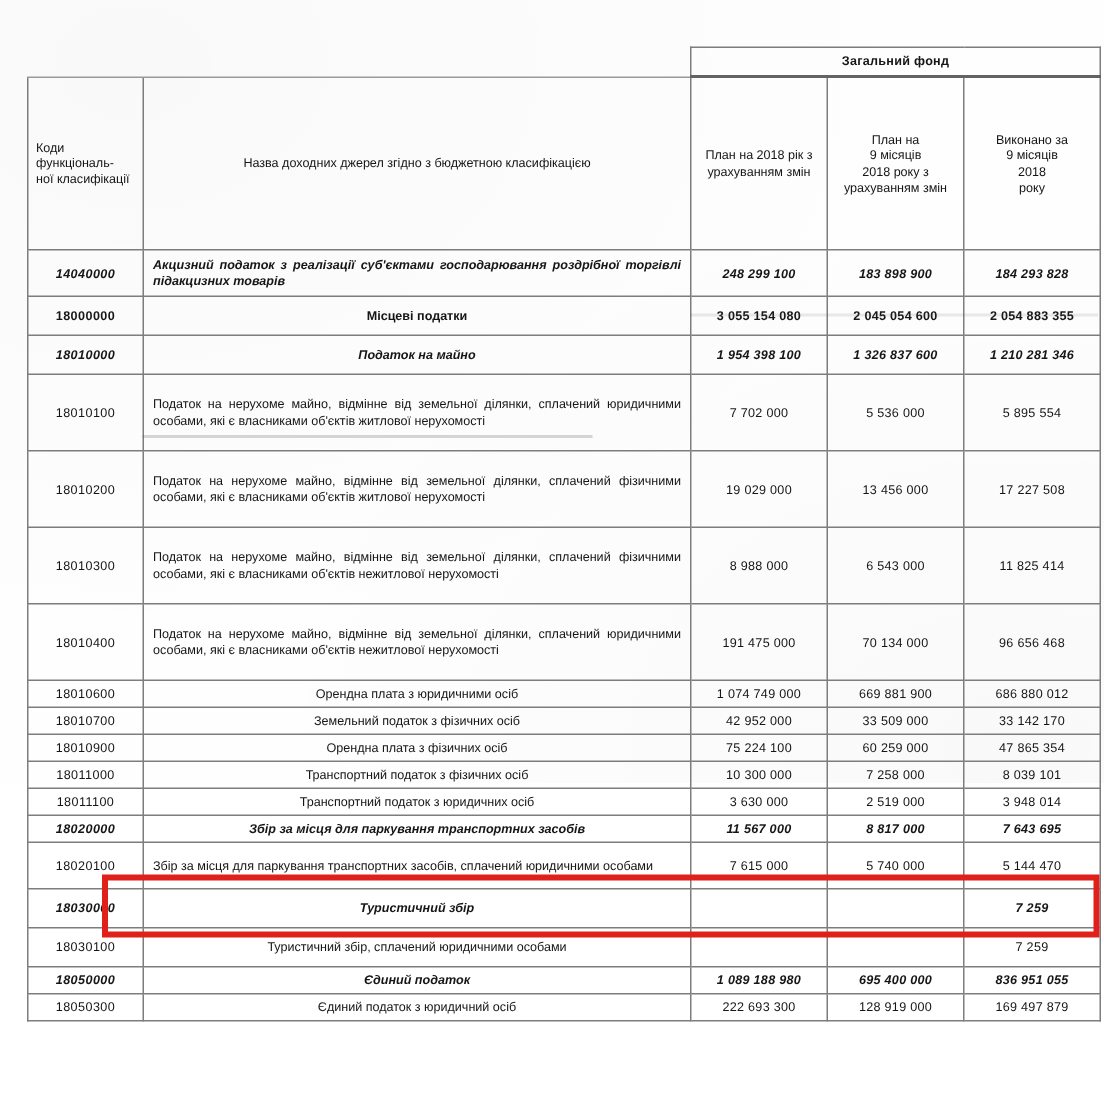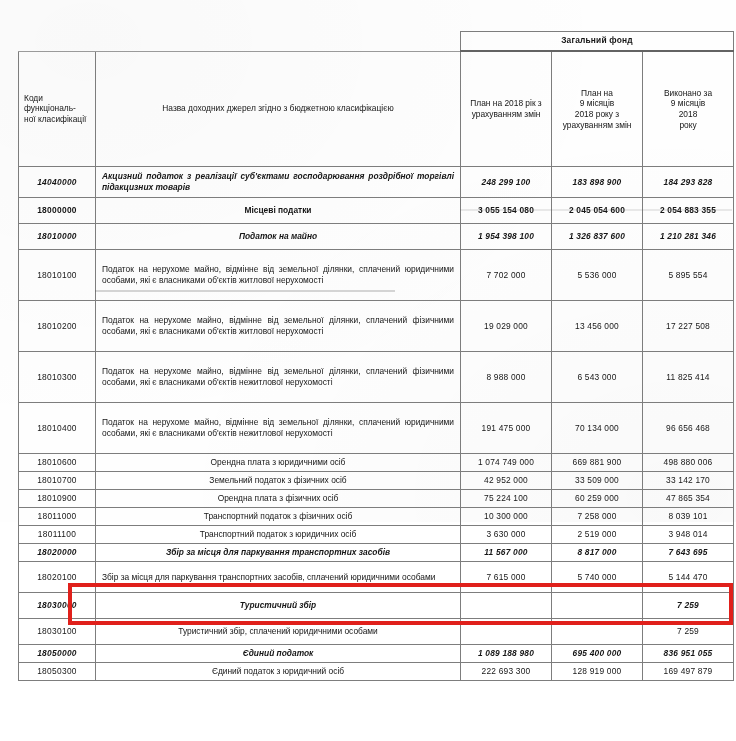--- a/index.html
+++ b/index.html
@@ -239,21 +239,21 @@
           <td class="name justify">Податок на нерухоме майно, відмінне від земельної ділянки, сплачений юридичними особами, які є власниками об'єктів  нежитлової нерухомості</td>
           <td class="num">191 475 000</td>
           <td class="num">70 134 000</td>
           <td class="num">96 656 468</td>
         </tr>
         <tr class=" r-slim">
           <td class="code">18010600</td>
           <td class="name">Орендна плата з юридичними осіб</td>
           <td class="num">1 074 749 000</td>
           <td class="num">669 881 900</td>
-          <td class="num">498 880 006</td>
+          <td class="num">686 880 012</td>
         </tr>
         <tr class=" r-slim">
           <td class="code">18010700</td>
           <td class="name">Земельний податок з фізичних осіб</td>
           <td class="num">42 952 000</td>
           <td class="num">33 509 000</td>
           <td class="num">33 142 170</td>
         </tr>
         <tr class=" r-slim">
           <td class="code">18010900</td>

